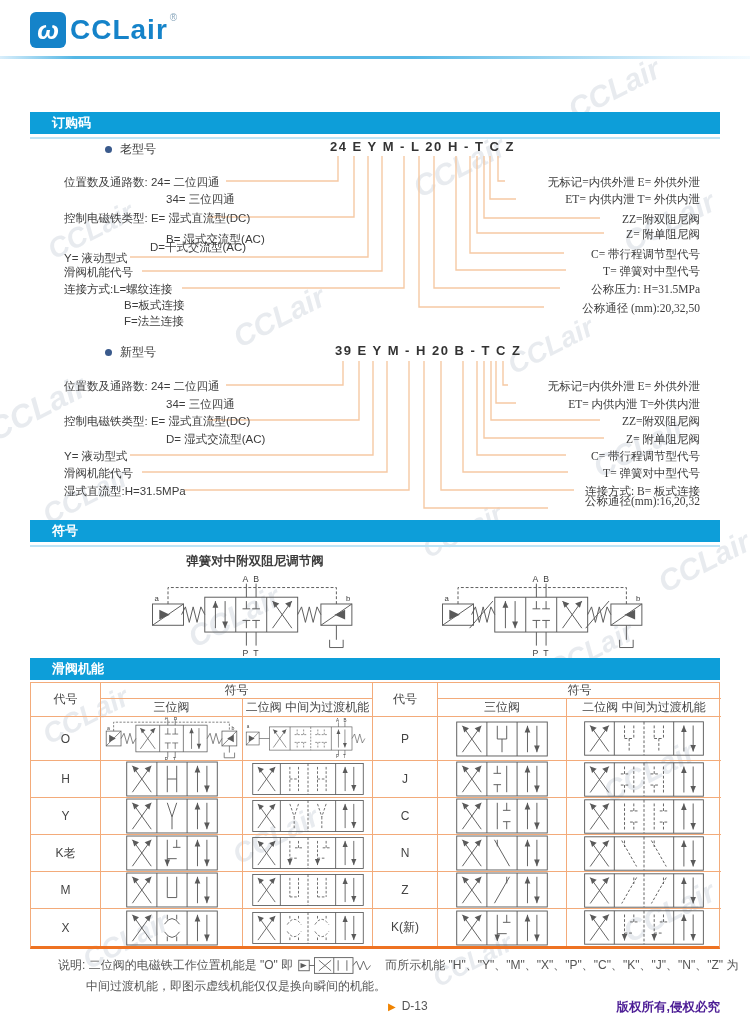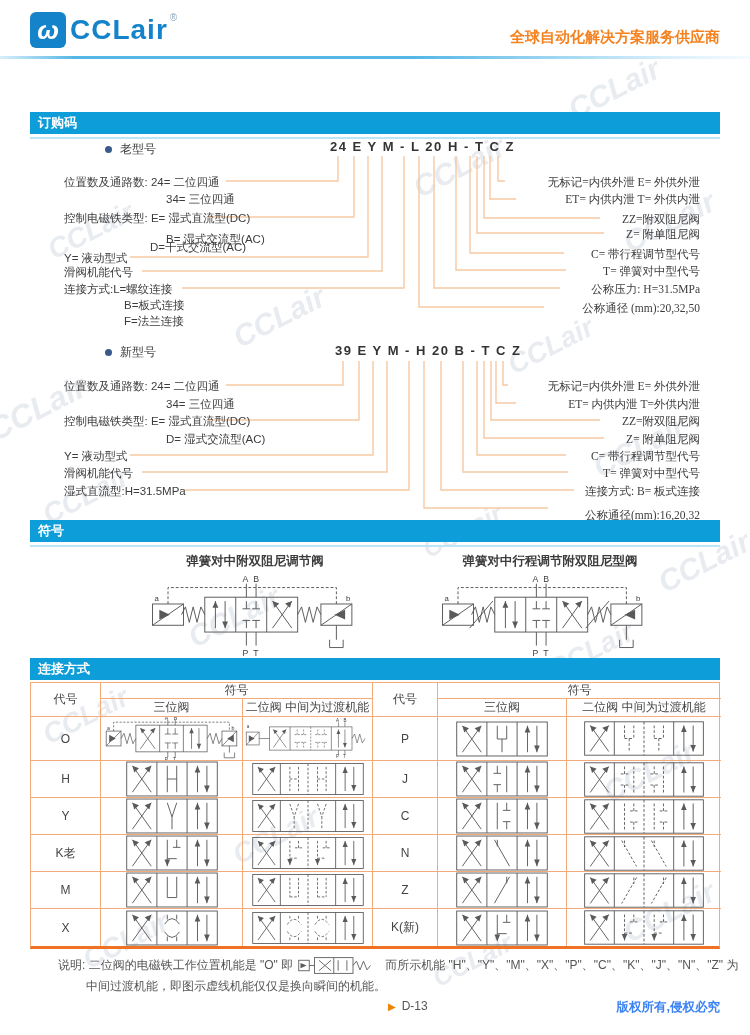--- a/index.html
+++ b/index.html
@@ -13,21 +13,21 @@
   .logo-wrap{position:absolute;left:30px;top:12px;display:flex;align-items:flex-start;}
   .logo-mark{width:36px;height:36px;background:#1583c9;border-radius:6px;color:#fff;
              display:flex;align-items:center;justify-content:center;font-size:26px;font-weight:bold;font-style:italic;}
   .logo-text{color:#1583c9;font-size:28px;font-weight:bold;margin-left:4px;line-height:36px;letter-spacing:1px;}
   .logo-reg{color:#8aa7bc;font-size:10px;margin-left:2px;}
   .tagline{position:absolute;right:30px;top:28px;color:#f5821f;font-size:15px;font-weight:bold;}
   .hdr-line{position:absolute;left:0;top:56px;width:750px;height:3px;
             background:linear-gradient(90deg,#d9eefb 0%,#54b7e5 10%,#54b7e5 55%,#ddf0fb 90%,#f4fbff 100%);}
   
   .bar{position:absolute;left:30px;width:690px;height:22px;background:#0d9ed9;color:#ffffff;
-       font-size:13px;font-weight:bold;line-height:22px;padding-left:8px;box-sizing:border-box;}
+       font-size:13px;font-weight:bold;line-height:22px;padding-left:22px;box-sizing:border-box;}
   .bar-sub{position:absolute;left:30px;width:690px;height:2px;background:#bfe4f5;}
   
   .bullet-row{position:absolute;font-size:12px;color:#3c3c3c;display:flex;align-items:center;}
   .bullet-dot{width:7px;height:7px;border-radius:50%;background:#3a5a8c;margin-right:8px;}
   .model-code{position:absolute;font-size:13px;color:#333;font-weight:bold;letter-spacing:1.5px;}
   .olabel,.rlabel{position:absolute;font-size:11.5px;color:#3c3c3c;white-space:nowrap;}
   .rlabel{right:50px;text-align:center;font-family:Liberation Serif, serif;}
   .conn{position:absolute;left:0;}
   .conn polyline{stroke:#f6c9a4;stroke-width:1.4;fill:none;}
   
@@ -49,21 +49,21 @@
   .h-code1{grid-column:1;grid-row:1/3;}
   .h-sym1{grid-column:2/4;grid-row:1;}
   .h-code2{grid-column:4;grid-row:1/3;}
   .h-sym2{grid-column:5/7;grid-row:1;}
   .h-3a{grid-column:2;grid-row:2;} .h-2a{grid-column:3;grid-row:2;}
   .h-3b{grid-column:5;grid-row:2;} .h-2b{grid-column:6;grid-row:2;}
   
   .note-line{position:absolute;font-size:12px;color:#555;display:flex;align-items:center;white-space:nowrap;}
   .page-num{position:absolute;font-size:12px;color:#555;display:flex;align-items:center;}
   .page-num .tri{color:#f08300;font-size:10px;margin-right:6px;}
-  .copyright{position:absolute;right:30px;font-size:12.5px;color:#3b82f6;font-weight:bold;}
+  .copyright{position:absolute;right:30px;font-size:12.5px;color:#4c1d95;font-weight:bold;}
 </style>
 </head>
 <body>
 
 <div class="page">
 
   <div id="wm-layer">
       <div class="wm" style="left: 565px; top: 72px; font-size: 30px;">CCLair</div>
       <div class="wm" style="left: 410px; top: 150px; font-size: 30px;">CCLair</div>
       <div class="wm" style="left: 45px; top: 215px; font-size: 28px;">CCLair</div>
@@ -86,21 +86,20 @@
       <div class="wm" style="left: 585px; top: 110px; font-size: 14px;">®</div>
       <div class="wm" style="left: 250px; top: 660px; font-size: 14px;">®</div>
     </div>
 
   <div class="hdr">
     <div class="logo-wrap">
       <div class="logo-mark">ω</div>
       <div class="logo-text">CCLair</div>
       <div class="logo-reg">®</div>
     </div>
-    <div class="tagline">全球自动化解决方案服务供应商</div>
     <div class="hdr-line"></div>
   </div>
 
   <div class="bar" style="top:112px;">订购码</div>
   <div class="bar-sub" style="top:137px;"></div>
 
   <div class="bullet-row" style="left:105px;top:141px;">
     <span class="bullet-dot"></span>
     <span>老型号</span>
   </div>
@@ -169,28 +168,27 @@
       <div class="olabel" style="left: 64px; top: 449px;">Y= 液动型式</div>
       <div class="olabel" style="left: 64px; top: 466px;">滑阀机能代号</div>
       <div class="olabel" style="left: 64px; top: 484px;">湿式直流型:H=31.5MPa</div>
       <div class="rlabel" style="top: 379px;">无标记=内供外泄  E= 外供外泄</div>
       <div class="rlabel" style="top: 397px;">ET= 内供内泄  T=外供内泄</div>
       <div class="rlabel" style="top: 414px;">ZZ=附双阻尼阀</div>
       <div class="rlabel" style="top: 432px;">Z= 附单阻尼阀</div>
       <div class="rlabel" style="top: 449px;">C= 带行程调节型代号</div>
       <div class="rlabel" style="top: 466px;">T= 弹簧对中型代号</div>
       <div class="rlabel" style="top: 484px;">连接方式: B= 板式连接</div>
-      <div class="rlabel" style="top: 508px;">公称通径(mm):16,20,32</div>
+      <div class="rlabel" style="top: 494px;">公称通径(mm):16,20,32</div>
     </div>
 
   <div class="bar" style="top:520px;">符号</div>
   <div class="bar-sub" style="top:545px;"></div>
 
   <div class="sym-title" style="left:120px;top:553px;width:270px;">弹簧对中附双阻尼调节阀</div>
-  <div class="sym-title" style="left:400px;top:553px;width:300px;">弹簧对中行程调节附双阻尼型阀</div>
   <div class="vslot" id="sym-left-slot" style="left:108px;top:568px;"><svg class="vsvg" viewBox="0 0 310 104" width="300" height="101">
         <rect x="100" y="30" width="96" height="36"></rect>
         <line x1="132" y1="30" x2="132" y2="66"></line>
         <line x1="164" y1="30" x2="164" y2="66"></line>
         <line x1="111" y1="34" x2="111" y2="62"></line>
         <line x1="121" y1="34" x2="121" y2="62"></line>
         <path d="M111,34 l-3,7 6,0 z" class="f"></path>
         <path d="M121,62 l-3,-7 6,0 z" class="f"></path>
         <line x1="143" y1="34" x2="143" y2="42"></line>
         <line x1="139" y1="42" x2="147" y2="42"></line>
@@ -268,21 +266,21 @@
         <text x="246" y="34" style="font-size:8px">b</text>
         <path class="dsh" d="M62,37 L62,20 L236,20 L236,37"></path>
         <line x1="236" y1="59" x2="236" y2="74"></line>
         <line x1="229" y1="74" x2="229" y2="82"></line>
         <line x1="243" y1="74" x2="243" y2="82"></line>
         <line x1="229" y1="82" x2="243" y2="82"></line>
         <line x1="74" y1="62" x2="98" y2="34"></line>
         <line x1="194" y1="62" x2="218" y2="34"></line>
       </svg></div>
 
-  <div class="bar" style="top:658px;">连接方式</div>
+  <div class="bar" style="top:658px;">滑阀机能</div>
 
   <div class="tbl" id="tbl">
     <div class="tc h-code1">代号</div>
     <div class="tc h-sym1">符号</div>
     <div class="tc h-code2">代号</div>
     <div class="tc h-sym2 nr">符号</div>
     <div class="tc h-3a">三位阀</div>
     <div class="tc h-2a">二位阀 中间为过渡机能</div>
     <div class="tc h-3b">三位阀</div>
     <div class="tc h-2b nr">二位阀 中间为过渡机能</div>

